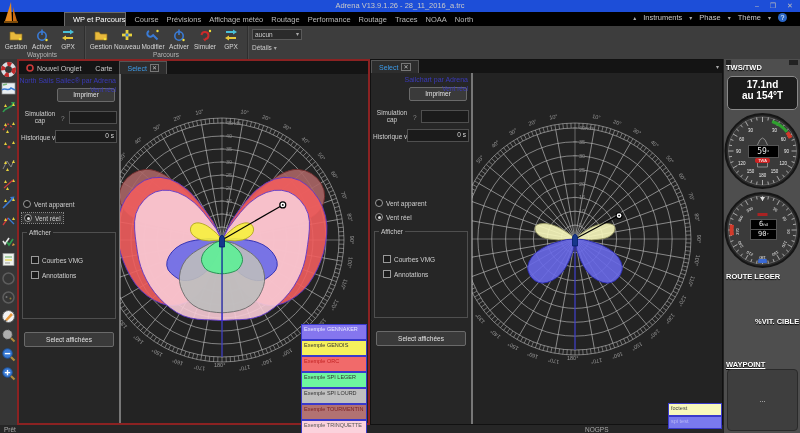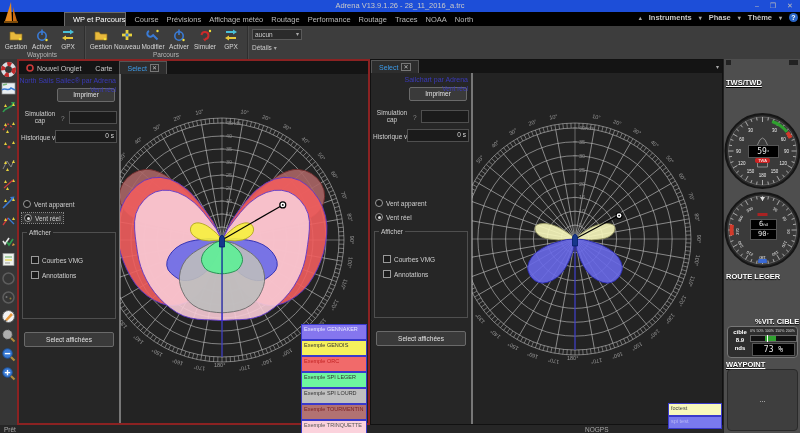--- a/index.html
+++ b/index.html
@@ -10,21 +10,21 @@
   
   #titlebar{left:0;top:0;width:800px;height:12px;background:#1d4ed8;}
   #title{width:100%;text-align:center;line-height:12px;color:#c9c9c9;font-size:7.5px;}
   .winbtn{top:1px;width:14px;height:10px;text-align:center;line-height:10px;color:#bbb;font-size:7px;cursor:default;}
   #logo{left:2px;top:1px;width:18px;height:22px;z-index:5;}
   
   #menubar{left:0;top:12px;width:800px;height:14px;background:#000;display:flex;align-items:flex-end;}
   .menu-tab{padding:2px 0 2px 8px;color:#b9b9b9;font-size:7.5px;white-space:nowrap;}
   .menu-tab.active{background:#2e2e2e;border:1px solid #6a6a6a;border-bottom:none;color:#fff;}
   #menubar-spacer{width:64px;flex:0 0 auto;}
-  #menu-right{right:2px;top:13px;display:flex;gap:7px;align-items:center;color:#c9c9c9;font-size:7.5px;font-weight:bold;}
+  #menu-right{right:13px;top:13px;display:flex;gap:7px;align-items:center;color:#c9c9c9;font-size:7.5px;}
   .mini-caret{font-size:6px;color:#aaa;}
   #help-badge{width:9px;height:9px;border-radius:50%;background:#2a66c8;color:#fff;text-align:center;line-height:9px;font-size:7px;}
   
   #ribbon{left:0;top:26px;width:800px;height:33px;background:#3d3d3d;border-bottom:1px solid #857444;display:flex;}
   .rgroup{display:flex;flex-direction:column;border-right:1px solid #2e2e2e;box-shadow:1px 0 0 #4a4a4a;padding:0 3px;}
   .rbuttons{display:flex;flex:1;}
   .rbtn{width:26px;display:flex;flex-direction:column;align-items:center;justify-content:flex-start;padding-top:2px;cursor:default;}
   .rbtn svg{width:14px;height:14px;}
   .rbtn .lbl{font-size:6.5px;color:#d6d6d6;margin-top:1px;white-space:nowrap;}
   .rgroup .glabel{text-align:center;font-size:6.5px;color:#b5b5b5;padding:1px 0 1px 0;}
@@ -990,21 +990,25 @@
     <div class="legend" id="legend1" style="right:0px;top:330px;width:54px;">
         <div class="li" style="background: rgb(248, 248, 188); color: rgb(68, 68, 68); min-height: 9px;">foctest</div>
         <div class="li" style="background: rgb(122, 122, 238); color: rgb(185, 185, 246); min-height: 9px;">spi test</div>
       </div>
   </div>
 </div>
 
 <div class="abs" id="instruments">
   <div class="abs" style="left:2px;top:1px;width:5px;height:5px;background:#222;"></div>
   <div class="abs" style="right:2px;top:1px;width:9px;height:5px;background:#222;"></div>
-  <div class="ihead" style="top:19px;text-decoration:underline;">TWS/TWD</div>
+  <div class="ihead" style="top:4px;">TWS/TWD</div>
+  <div class="ibox" style="top:17px;height:32px;">
+    <div class="l1">17.1nd</div>
+    <div class="l2">au 154°T</div>
+  </div>
   <svg id="gauge1" width="77" height="80" class="abs" style="left:0;top:52px;">
       <circle cx="38.5" cy="40" r="37" fill="#2a2a2a" stroke="#161616" stroke-width="2"></circle>
       <circle cx="38.5" cy="40" r="34" fill="#3a3a3a" stroke="#5e5e5e" stroke-width="1"></circle>
       <line x1="38.5" y1="6" x2="38.5" y2="11" stroke="#ddd" stroke-width="0.7"></line>
       <line x1="44.40403804067563" y1="6.516536397584929" x2="43.88309350767484" y2="9.470959656621552" stroke="#ddd" stroke-width="0.7"></line>
       <line x1="50.128684873072736" y1="8.050450893279113" x2="49.10262444309573" y2="10.86952875563684" stroke="#ddd" stroke-width="0.7"></line>
       <line x1="55.5" y1="10.555136271329083" x2="53" y2="14.885263290251277" stroke="#ddd" stroke-width="0.7"></line>
       <line x1="60.354778729342335" y1="13.954488933954746" x2="58.42641590028272" y2="16.252622263311682" stroke="#ddd" stroke-width="0.7"></line>
       <line x1="64.54551106604525" y1="18.14522127065766" x2="62.24737773668832" y2="20.07358409971728" stroke="#ddd" stroke-width="0.7"></line>
       <line x1="67.94486372867091" y1="22.999999999999996" x2="63.61473670974872" y2="25.499999999999996" stroke="#ddd" stroke-width="0.7"></line>
@@ -1112,39 +1116,20 @@
       <rect x="33.5" y="23" width="10" height="3" fill="#a22"></rect>
     </svg>
   <div class="lcd" style="left:26px;top:160px;width:25px;height:9px;font-size:7px;line-height:9px;">
     <span>6</span><span style="font-size:4px;">nd</span>
   </div>
   <div class="lcd" style="left:26px;top:170px;width:25px;height:9px;font-size:7px;line-height:9px;">
     <span>90</span><span style="font-size:4px;">°</span>
   </div>
   <div class="ihead" style="top:213px;">ROUTE LEGER</div>
   <div class="ihead" style="top:258px;padding-left:29px;">%VIT. CIBLE</div>
-  <div id="target-box" style="top:267px;height:30px;">
-    <div class="abs" style="left:3px;top:2px;width:18px;text-align:center;color:#fff;font-weight:bold;font-size:6px;line-height:1.3;">
-      <div>cible</div>
-      <div>8.9</div>
-      <div>nds</div>
-    </div>
-    <div id="scale-row">
-        <span>0%</span>
-        <span>50%</span>
-        <span>100%</span>
-        <span>150%</span>
-        <span>200%</span>
-      </div>
-    <div id="scale-bar">
-        <div id="scale-fill"></div>
-        <div id="scale-mark"></div>
-      </div>
-    <div class="lcd" style="left:24px;top:16px;width:41px;height:11px;font-size:8px;line-height:11px;">73 %</div>
-  </div>
   <div class="ihead" style="top:301px;text-decoration:underline;">WAYPOINT</div>
   <div id="wp-panel" style="top:310px;height:60px;line-height:60px;">...</div>
 </div>
 
 <div class="abs" id="statusbar">
   <span style="position:absolute;left:4px;top:1px;">Prêt</span>
   <span style="position:absolute;left:585px;top:1px;">NOGPS</span>
 </div>
 
 </body></html>

